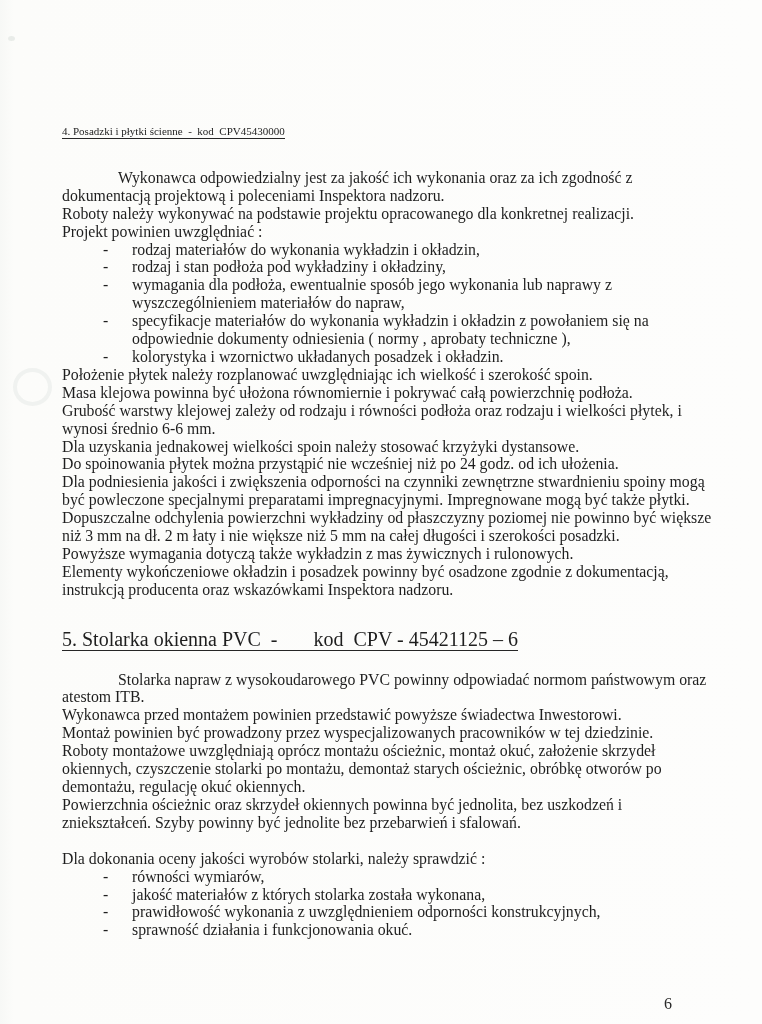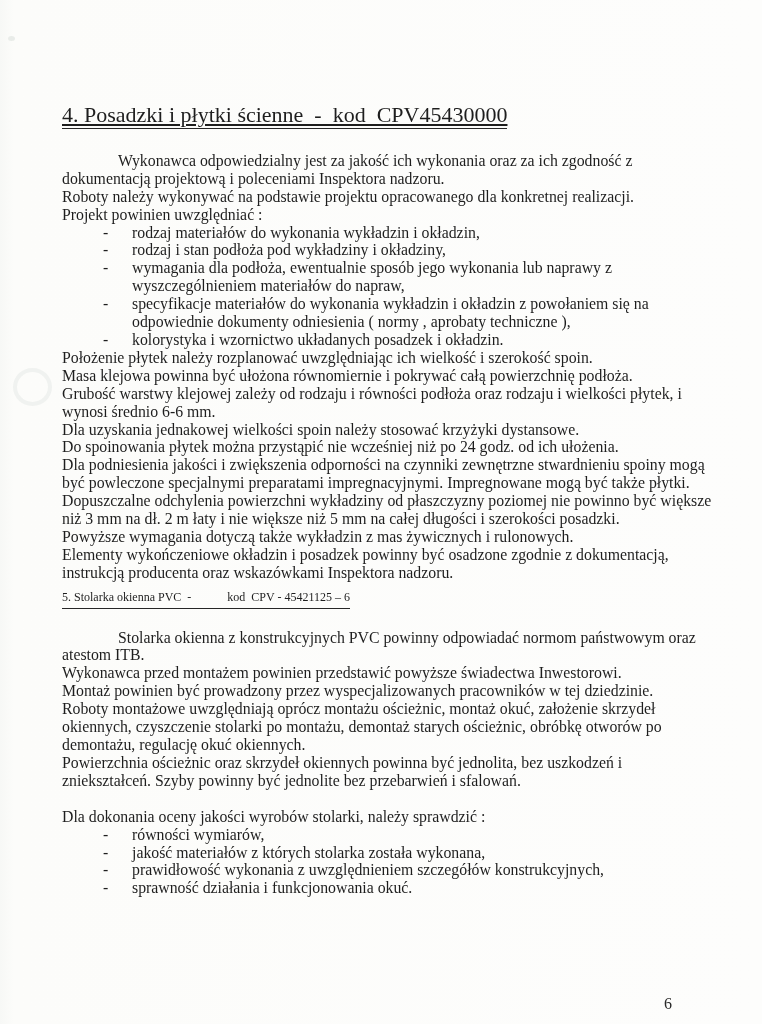--- a/index.html
+++ b/index.html
@@ -17,27 +17,27 @@
   }
   .content {
     position: absolute;
     left: 62px; top: 106px;
     width: 650px;
     font-size: 15.8px;
     line-height: 17.9px;
     text-align: left;
   }
   p { margin: 0; padding: 0; }
-  .heading { margin: 0 0 28px 0; font-size: 22px; text-decoration: underline; }
+  .heading { margin: 17px 0 28px 0; font-size: 11px; }
   .heading .hl {
     white-space: pre;
     border-bottom: 1.5px solid #262626;
     padding-bottom: 1px;
   }
-  .heading5 { margin: 7px 0 20px 0; font-size: 12px; }
+  .heading5 { margin: 32px 0 20px 0; font-size: 20px; }
   .heading5 .hl5 {
     display: inline-flex;
     column-gap: 36px;
     border-bottom: 1.5px solid #262626;
     padding-bottom: 1px;
     white-space: pre;
   }
   .indent { text-indent: 56px; }
   .bullet {
     display: flex;
@@ -114,40 +114,40 @@
     <p>Grubość warstwy klejowej zależy od rodzaju i równości podłoża oraz rodzaju i wielkości płytek, i wynosi średnio 6-6 mm.</p>
     <p>Dla uzyskania jednakowej wielkości spoin należy stosować krzyżyki dystansowe.</p>
     <p>Do spoinowania płytek można przystąpić nie wcześniej niż po 24 godz. od ich ułożenia.</p>
     <p>Dla podniesienia jakości i zwiększenia odporności na czynniki zewnętrzne stwardnieniu spoiny mogą być powleczone specjalnymi preparatami impregnacyjnymi. Impregnowane mogą być także płytki.</p>
     <p>Dopuszczalne odchylenia powierzchni wykładziny od płaszczyzny poziomej nie powinno być większe niż 3 mm na dł. 2 m łaty i nie większe niż 5 mm na całej długości i szerokości posadzki.</p>
     <p>Powyższe wymagania dotyczą także wykładzin z mas żywicznych i rulonowych.</p>
     <p>Elementy wykończeniowe okładzin i posadzek powinny być osadzone zgodnie z dokumentacją, instrukcją producenta oraz wskazówkami Inspektora nadzoru.</p>
 
     <p class="heading5"><span class="hl5"><span>5. Stolarka okienna PVC  -</span><span>kod  CPV - 45421125 – 6</span></span></p>
 
-    <p class="indent">Stolarka okienna  z konstrukcyjnych PVC powinny odpowiadać normom państwowym oraz atestom ITB.</p>
+    <p class="indent">Stolarka napraw  z wysokoudarowego PVC powinny odpowiadać normom państwowym oraz atestom ITB.</p>
     <p>Wykonawca przed montażem powinien przedstawić powyższe świadectwa Inwestorowi.</p>
     <p>Montaż powinien być prowadzony przez wyspecjalizowanych pracowników w tej dziedzinie.</p>
     <p>Roboty montażowe uwzględniają oprócz montażu ościeżnic, montaż okuć, założenie skrzydeł okiennych, czyszczenie stolarki po montażu, demontaż starych ościeżnic, obróbkę otworów po demontażu, regulację okuć okiennych.</p>
     <p>Powierzchnia  ościeżnic oraz skrzydeł okiennych powinna być jednolita, bez uszkodzeń i zniekształceń. Szyby powinny być jednolite bez przebarwień i sfalowań.</p>
 
     <p class="gap-top">Dla dokonania oceny jakości wyrobów stolarki, należy sprawdzić :</p>
 
     <div>
       <div class="bullet">
           <span class="dash">-</span>
           <span class="btxt">równości wymiarów,</span>
         </div>
       <div class="bullet">
           <span class="dash">-</span>
           <span class="btxt">jakość materiałów z których stolarka została wykonana,</span>
         </div>
       <div class="bullet">
           <span class="dash">-</span>
-          <span class="btxt">prawidłowość wykonania z uwzględnieniem szczegółów konstrukcyjnych,</span>
+          <span class="btxt">prawidłowość wykonania z uwzględnieniem odporności konstrukcyjnych,</span>
         </div>
       <div class="bullet">
           <span class="dash">-</span>
           <span class="btxt">sprawność działania i funkcjonowania okuć.</span>
         </div>
     </div>
 
   </div>
 
   <div class="page-number">6</div>

